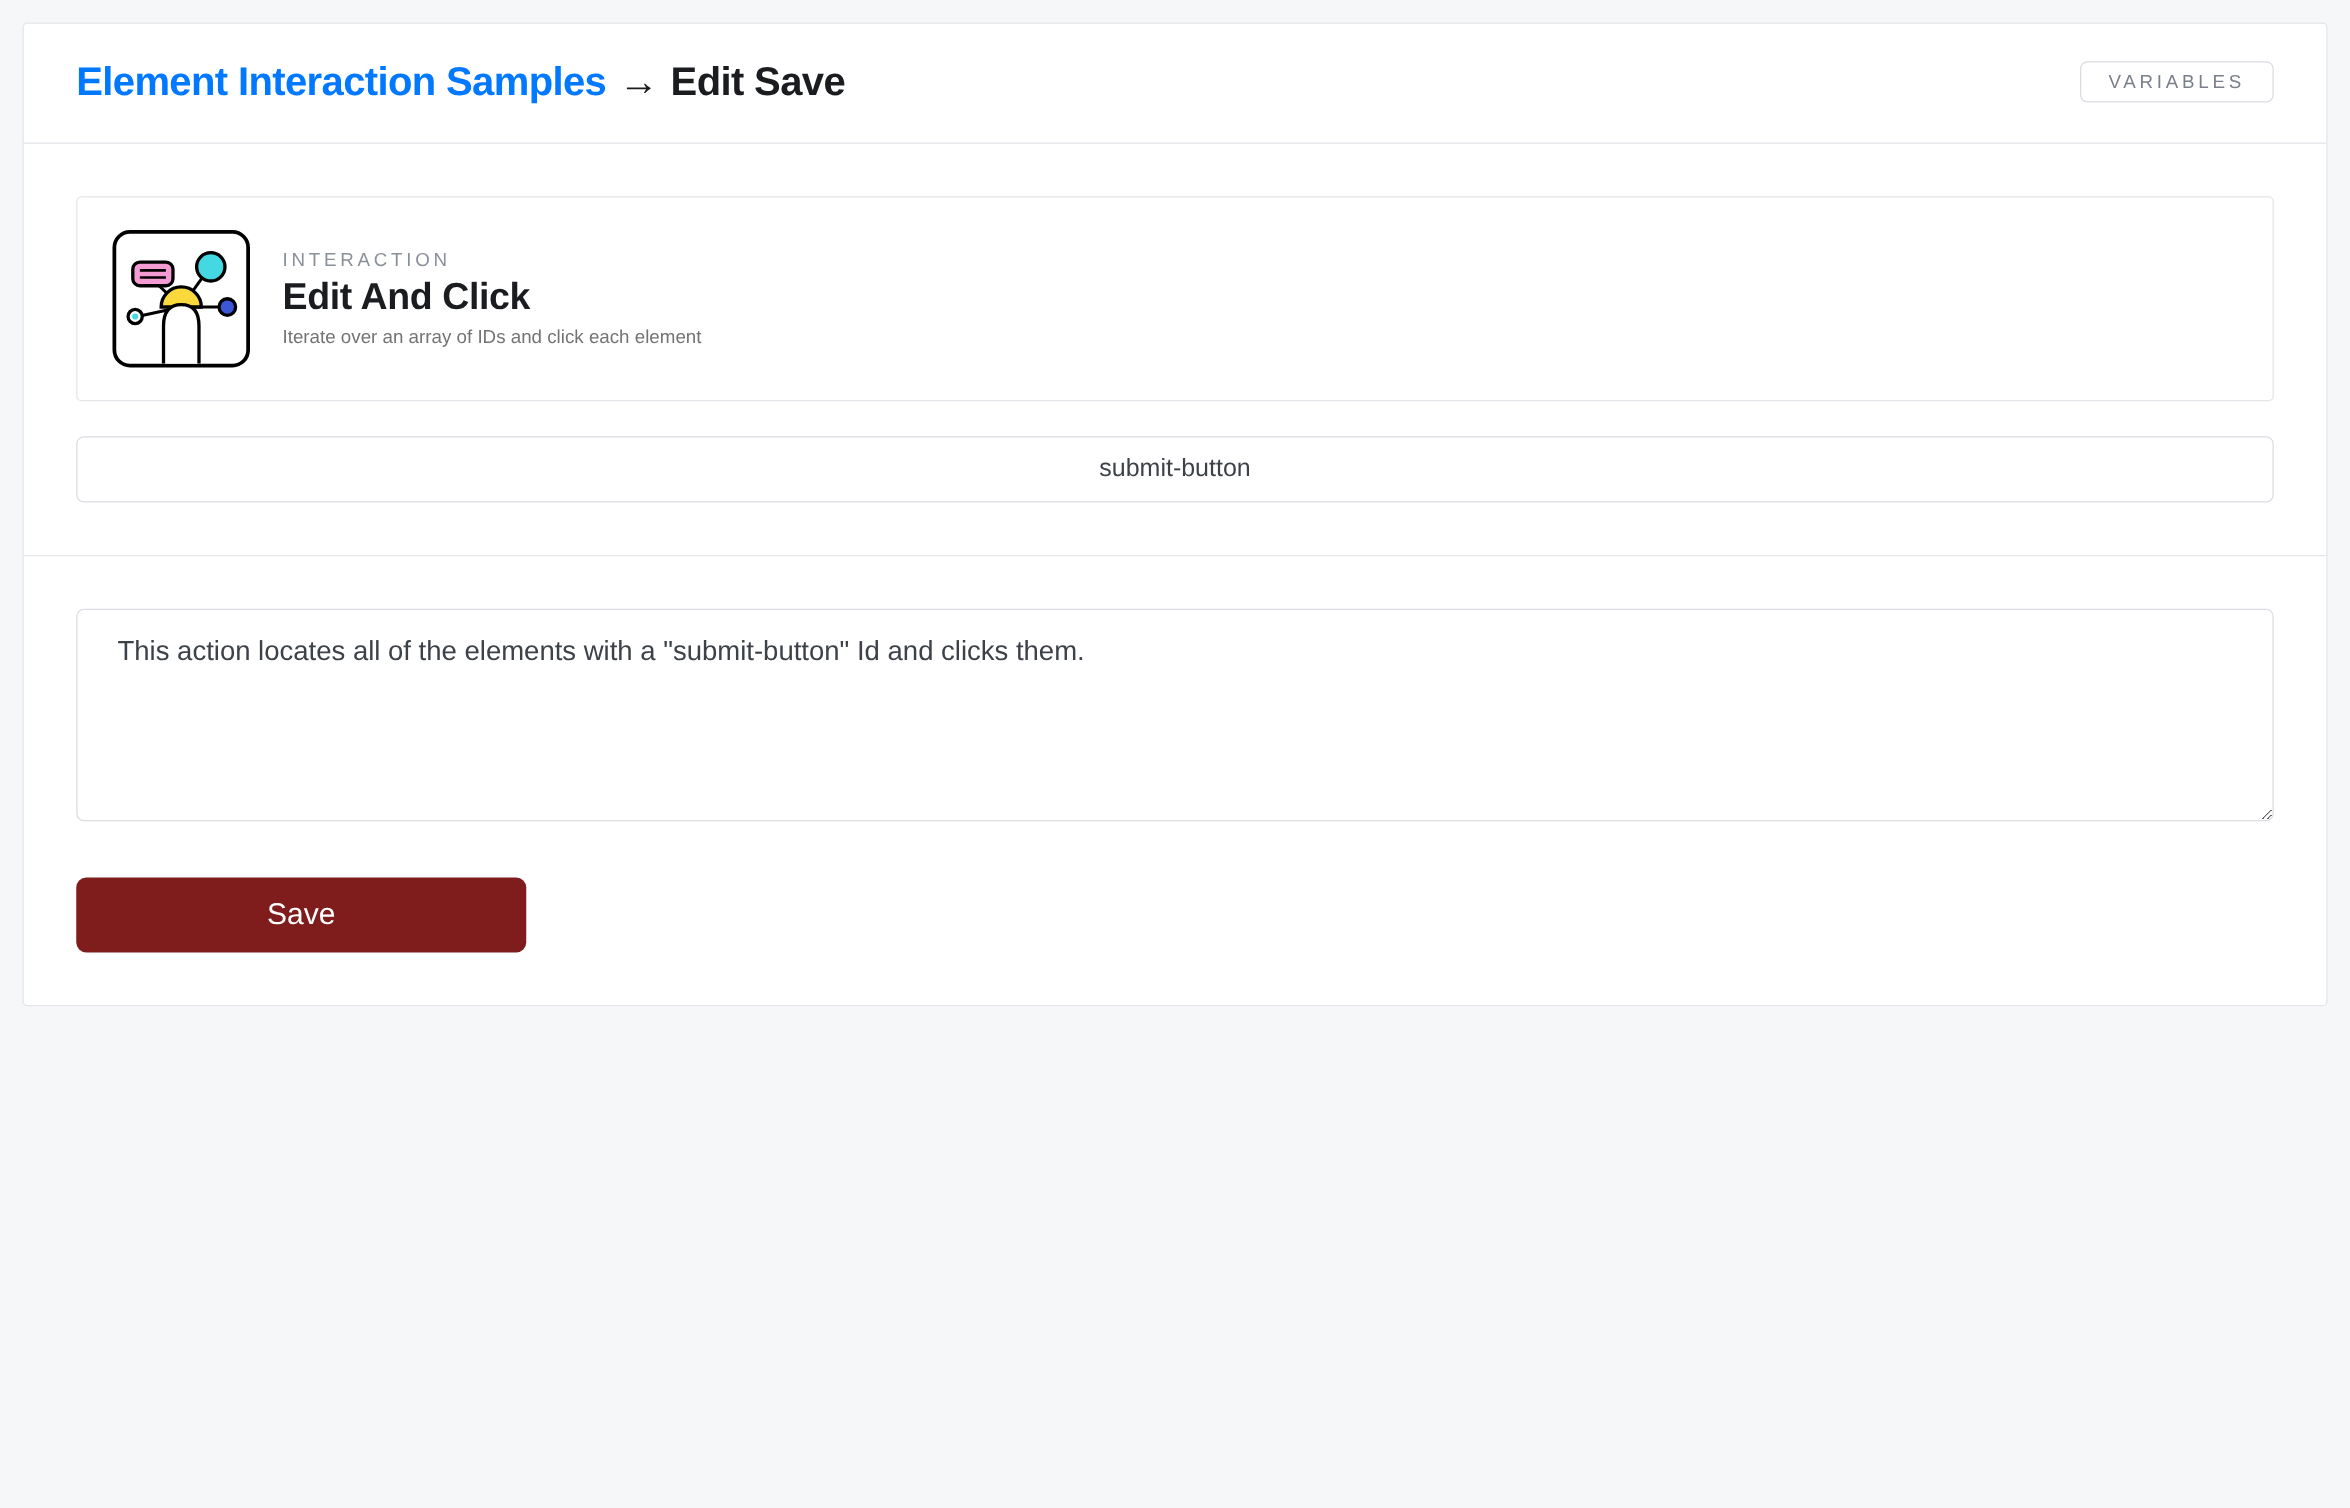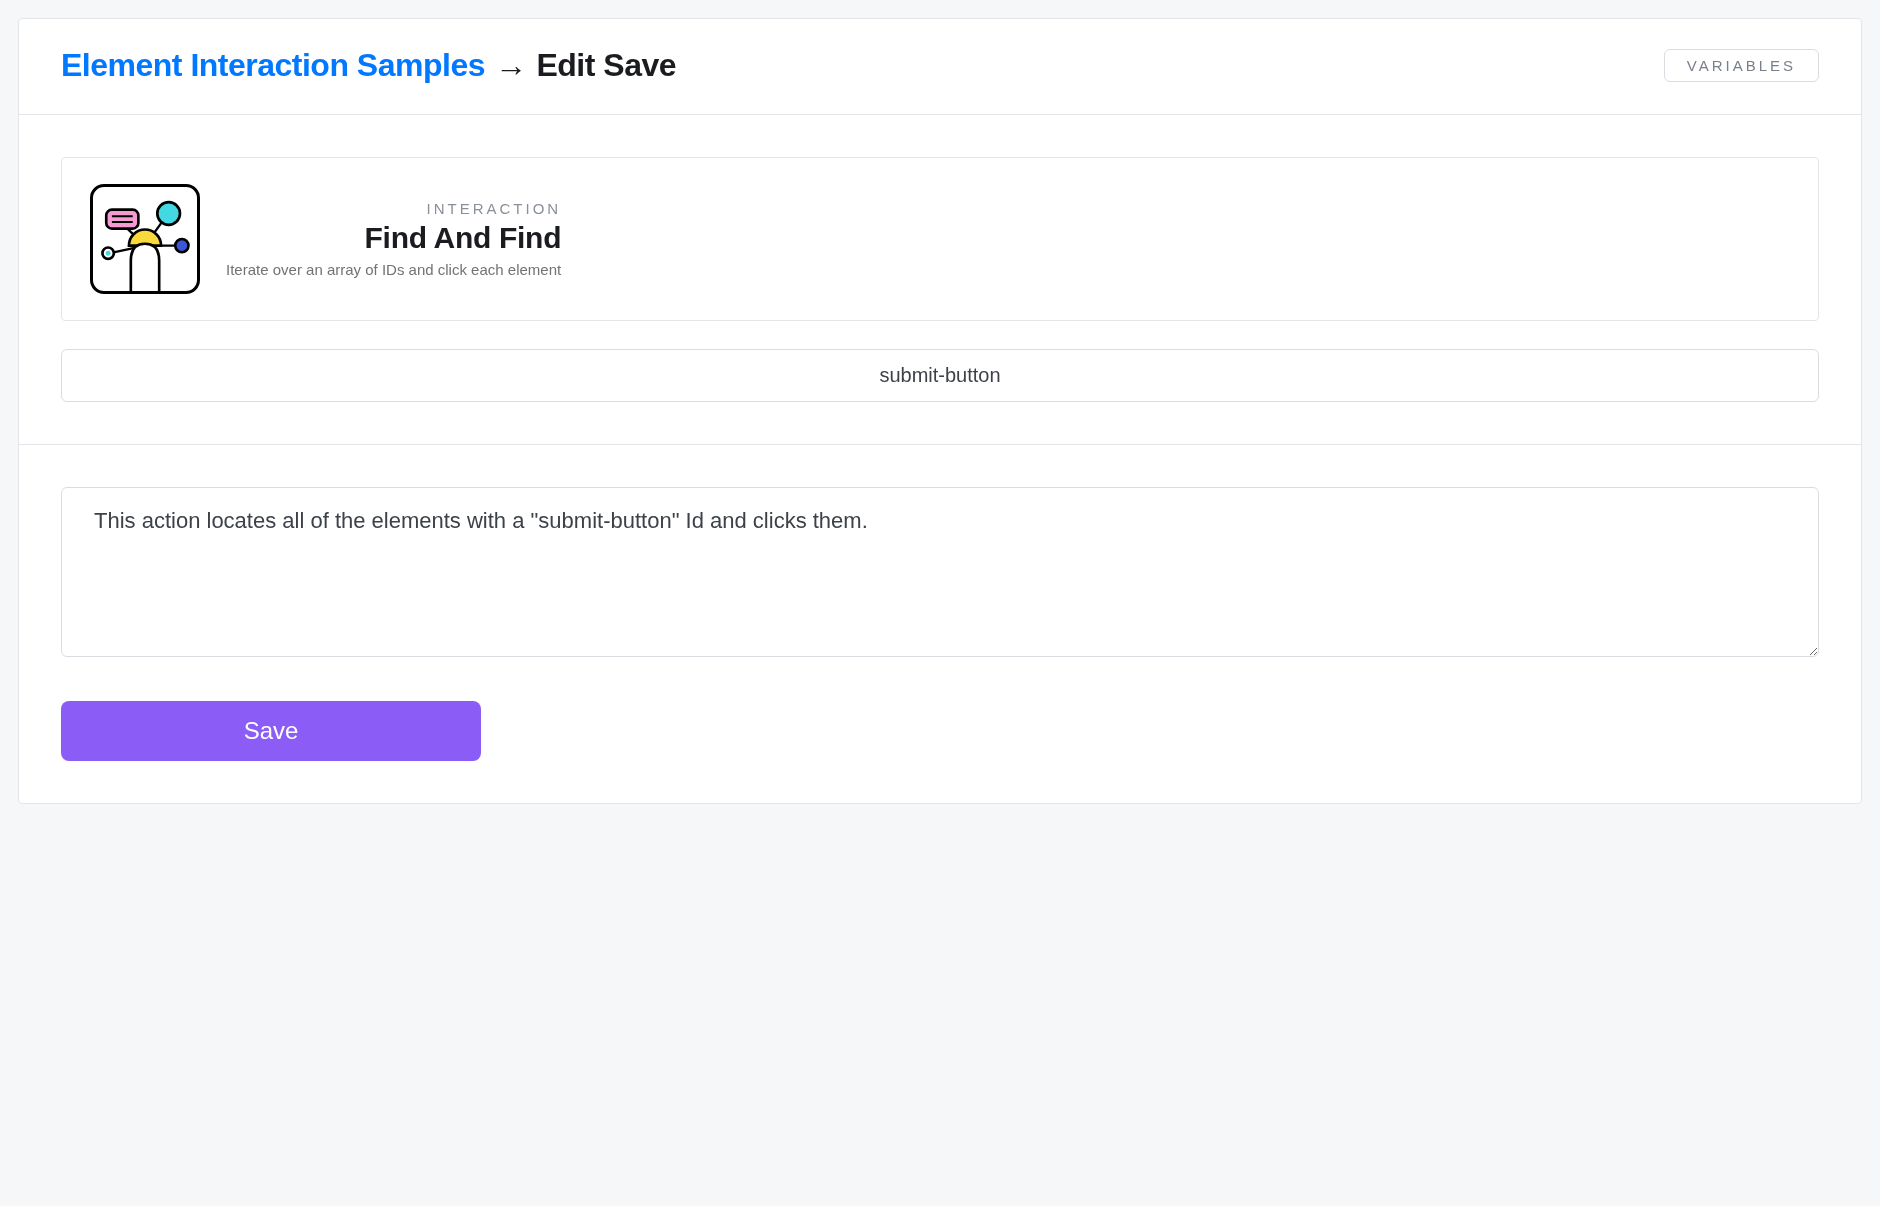--- a/index.html
+++ b/index.html
@@ -51,21 +51,20 @@
     padding: 42px 42px 0 42px;
   }
   .card {
     border: 1px solid #e3e5e9;
     border-radius: 4px;
     padding: 26px 28px;
     display: flex;
     gap: 26px;
     align-items: center;
     margin-bottom: 28px;
-    text-align: right;
   }
   .card-icon {
     width: 110px;
     height: 110px;
     flex: 0 0 110px;
     border: 3px solid #000;
     border-radius: 14px;
     background: #fff;
     position: relative;
     overflow: hidden;
@@ -116,28 +115,28 @@
     font-size: 22px;
     color: #3d4249;
     font-family: inherit;
     resize: vertical;
     min-height: 170px;
     line-height: 1.35;
   }
   .save-btn {
     margin-top: 40px;
     margin-bottom: 42px;
-    background: #8b5cf6;
+    background: #7f1d1d;
     color: #fff;
     font-size: 24px;
     font-weight: 500;
     border: none;
     border-radius: 8px;
     padding: 16px 0;
-    width: 420px;
+    width: 360px;
     cursor: pointer;
   }
 </style>
 </head>
 <body>
 
 <div class="page">
 
   <div class="header">
     <div class="breadcrumb">
@@ -170,21 +169,21 @@
           <circle cx="94" cy="62" r="7" fill="#3b57d6" stroke="#000" stroke-width="2.8"></circle>
 
           <circle cx="16" cy="70" r="6" fill="#fff" stroke="#000" stroke-width="2.8"></circle>
           <circle cx="16" cy="70" r="2.6" fill="#44d8e2"></circle>
 
           <path d="M40 112 L40 78 Q40 60 55 60 Q70 60 70 78 L70 112 Z" fill="#fff" stroke="#000" stroke-width="2.8"></path>
         </svg>
       </div>
       <div class="card-text">
         <div class="overline">INTERACTION</div>
-        <h2>Find And Find</h2>
+        <h2>Edit And Click</h2>
         <p>Iterate over an array of IDs and click each element</p>
       </div>
     </div>
 
     <input type="text" class="text-input" value="submit-button" style="">
 
     <div class="section-divider"></div>
 
     <textarea class="textarea" style="">This action locates all of the elements with a "submit-button" Id and clicks them.</textarea>
 

